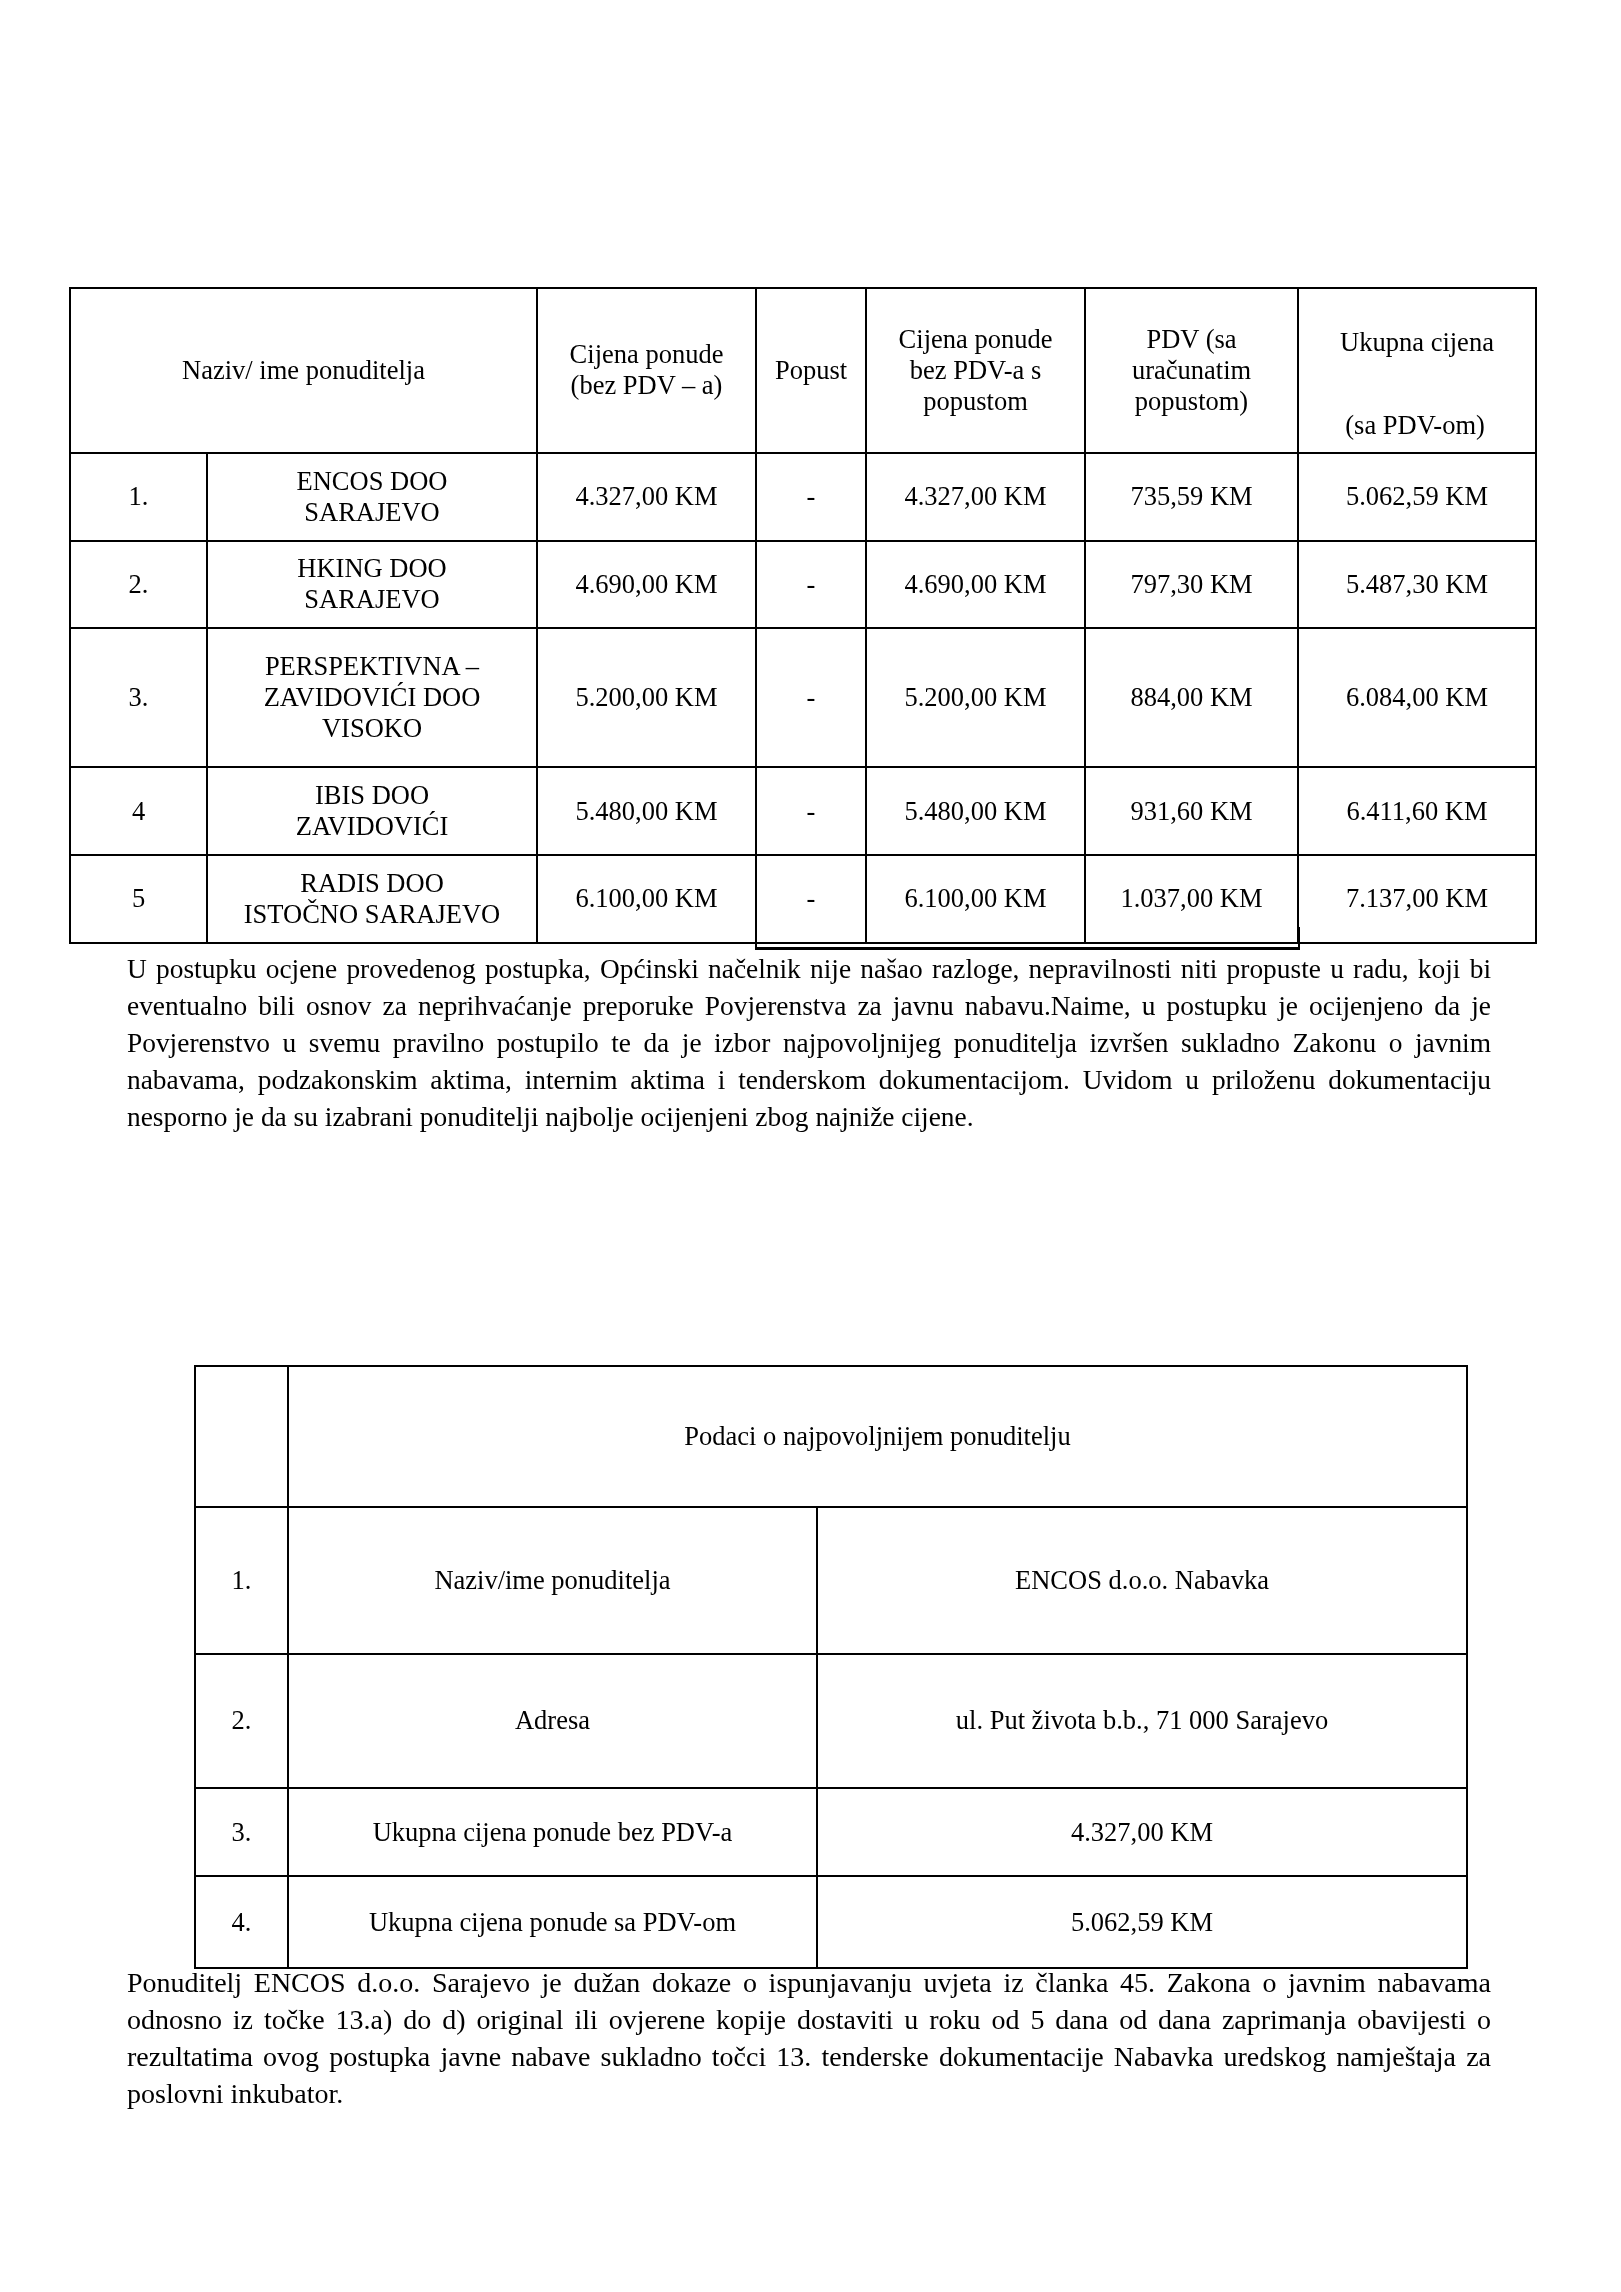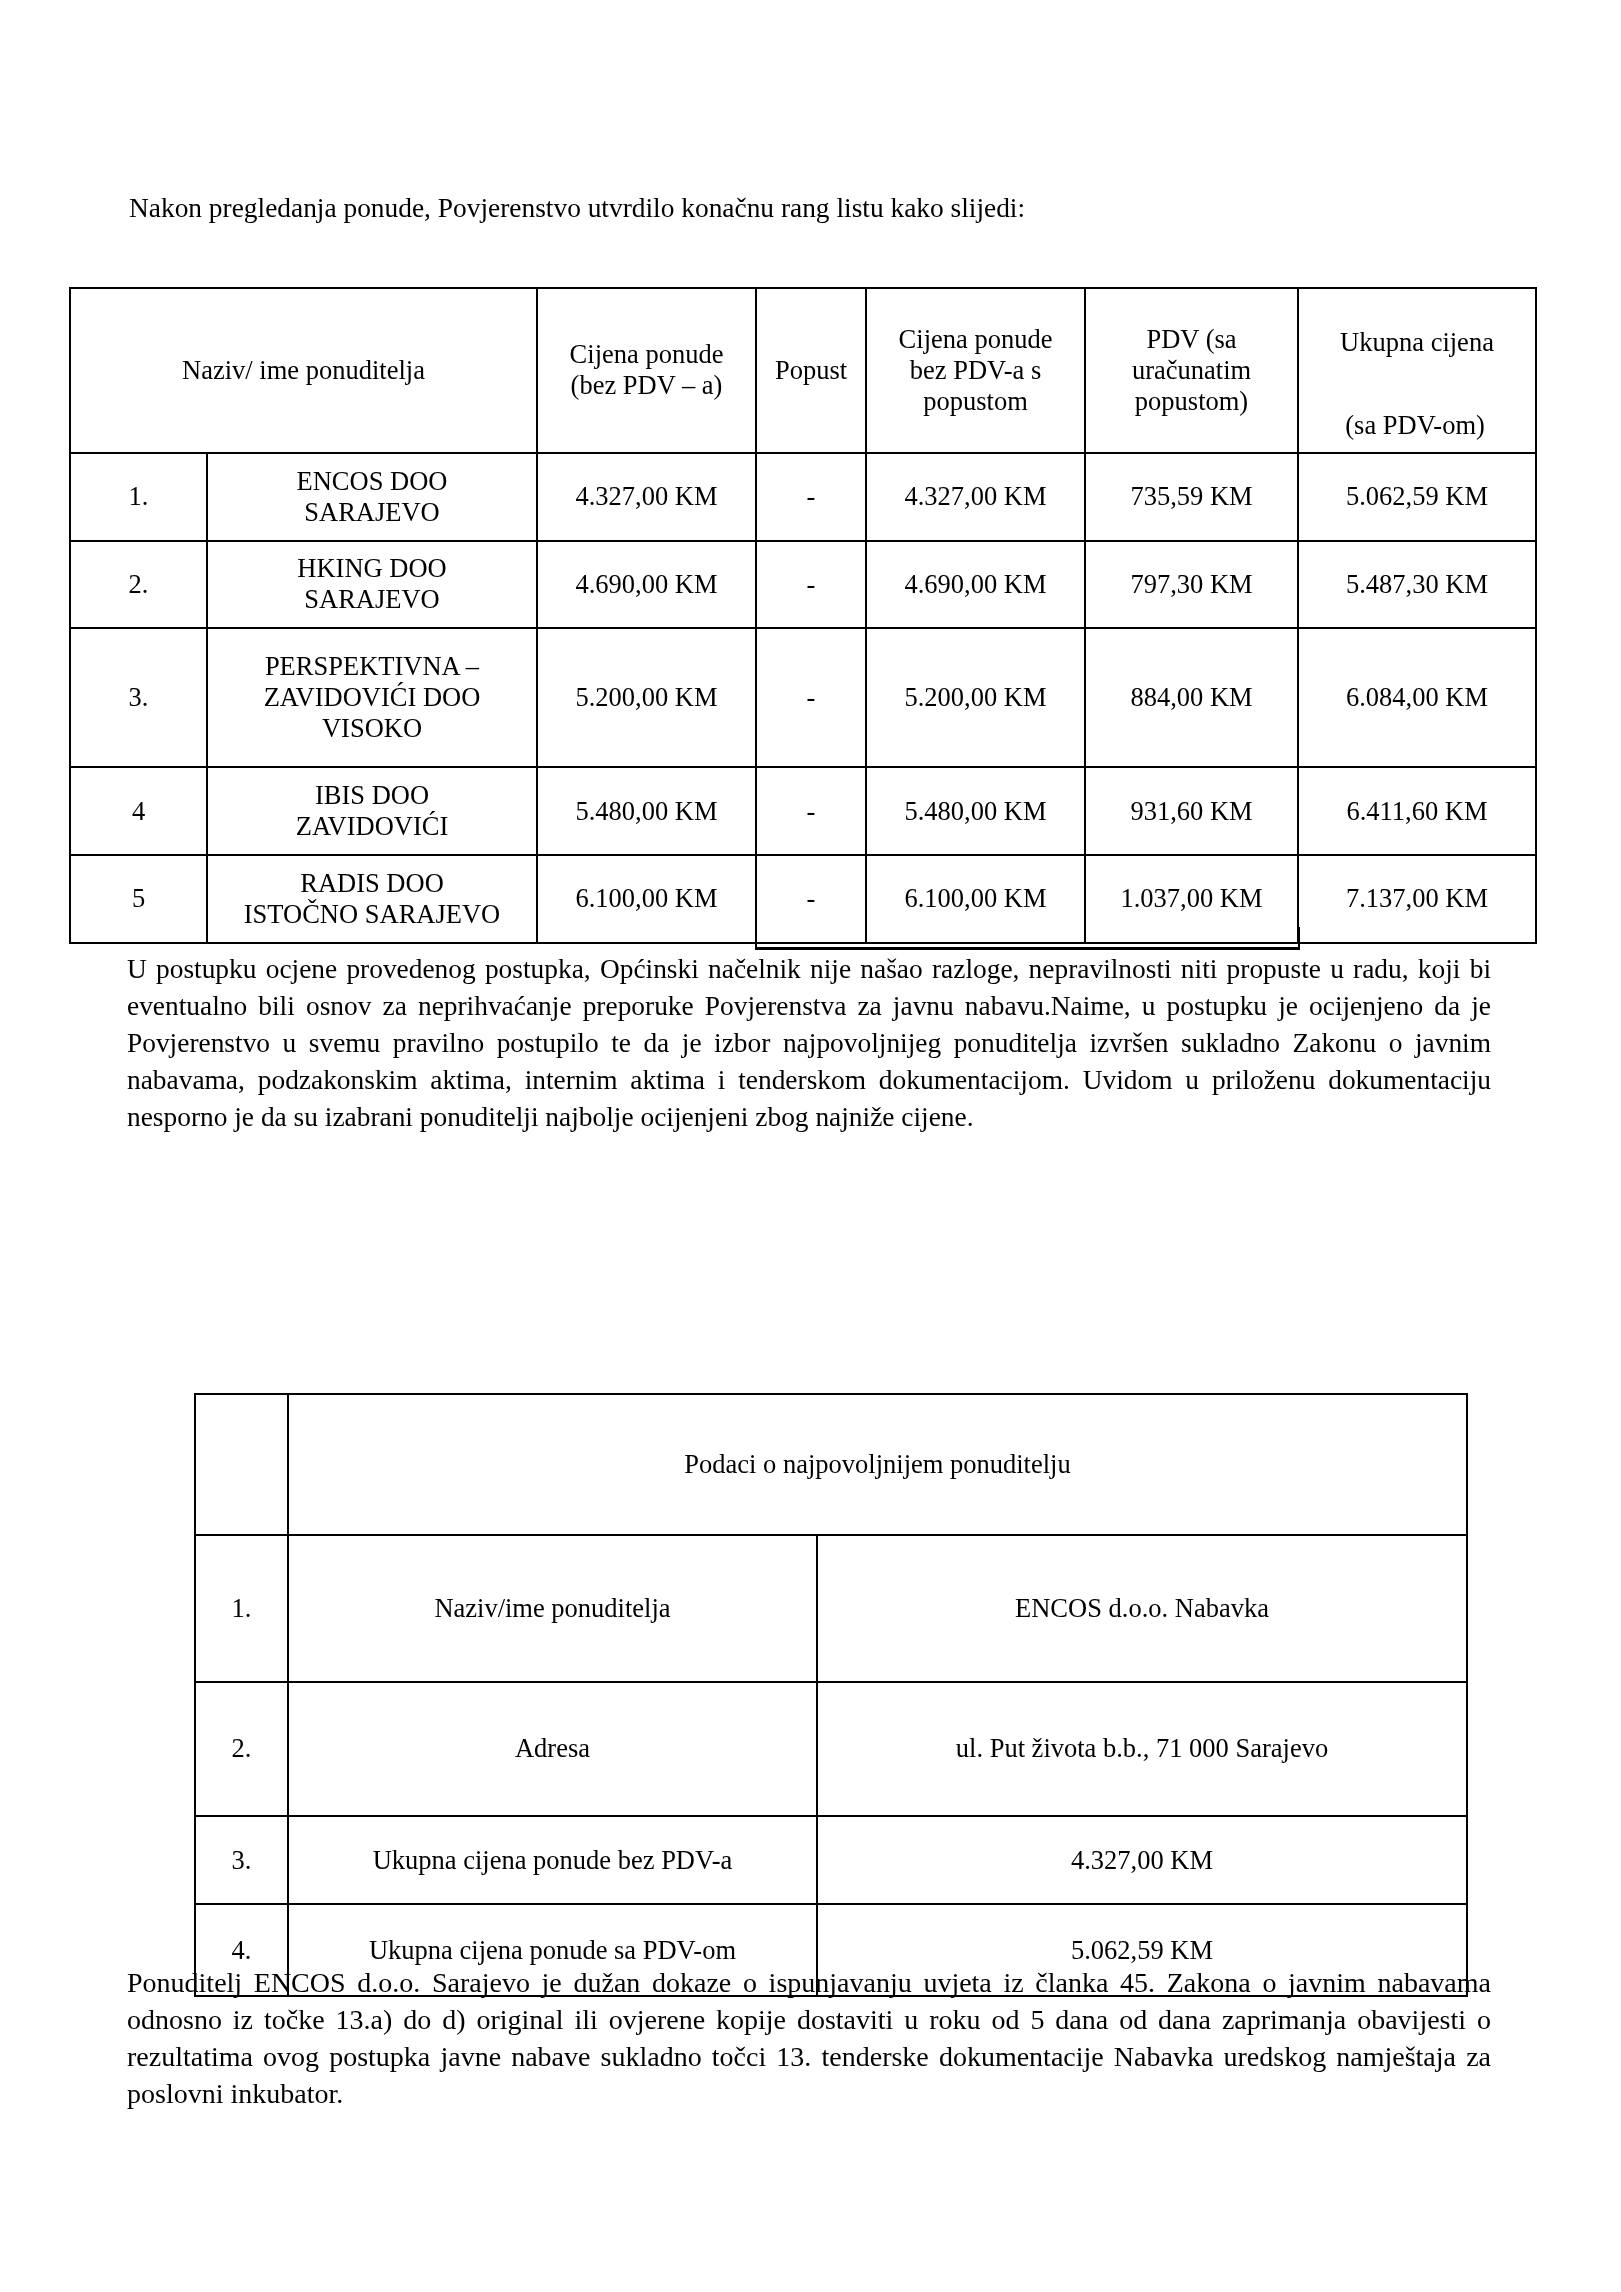--- a/index.html
+++ b/index.html
@@ -41,21 +41,21 @@
     width:541px; height:19.6px;
     border-left:2.9px solid #000; border-right:2.9px solid #000; border-bottom:3.9px solid #000;
   }
   
   .paras {
     position:absolute; top:951px; left:127px; width:1364px;
     font-size:27.4px; line-height:37px; text-align:justify;
   }
   .paras p { margin:0; }
   
-  .winner-wrap { position:absolute; top:1393px; left:194px;border-radius:17px; }
+  .winner-wrap { position:absolute; top:1365px; left:194px;border-radius:17px; }
   table.winner {
     border-collapse:collapse; table-layout:fixed;
     width:1272px; font-size:26.5px;
   }
   table.winner th, table.winner td {
     border:2.9px solid #000; font-weight:normal;
     vertical-align:middle; text-align:center; padding:3.9px 7.8px;
   }
   table.winner th { height:131px; }
   tr.w-r1 td { height:137px; }
@@ -66,21 +66,20 @@
   .closing {
     position:absolute; top:1964px; left:127px; width:1364px;
     font-size:28px; line-height:37px; text-align:justify;
   }
 </style>
 </head>
 <body>
 
 <div class="page">
 
-  <div class="intro">Nakon pregledanja ponude, Povjerenstvo utvrdilo konačnu rang listu kako slijedi:</div>
 
   <div class="rank-wrap">
     <table class="rank">
       <colgroup>
         <col style="width:137px">
           <col style="width:330px">
           <col style="width:219px">
         <col style="width:110px">
           <col style="width:219px">
           <col style="width:213px">

